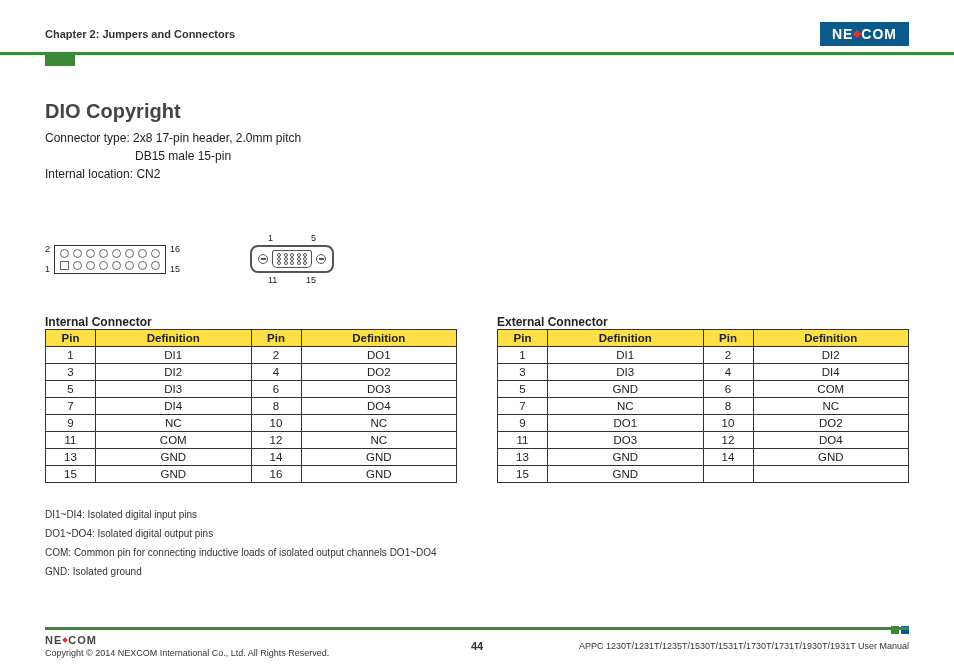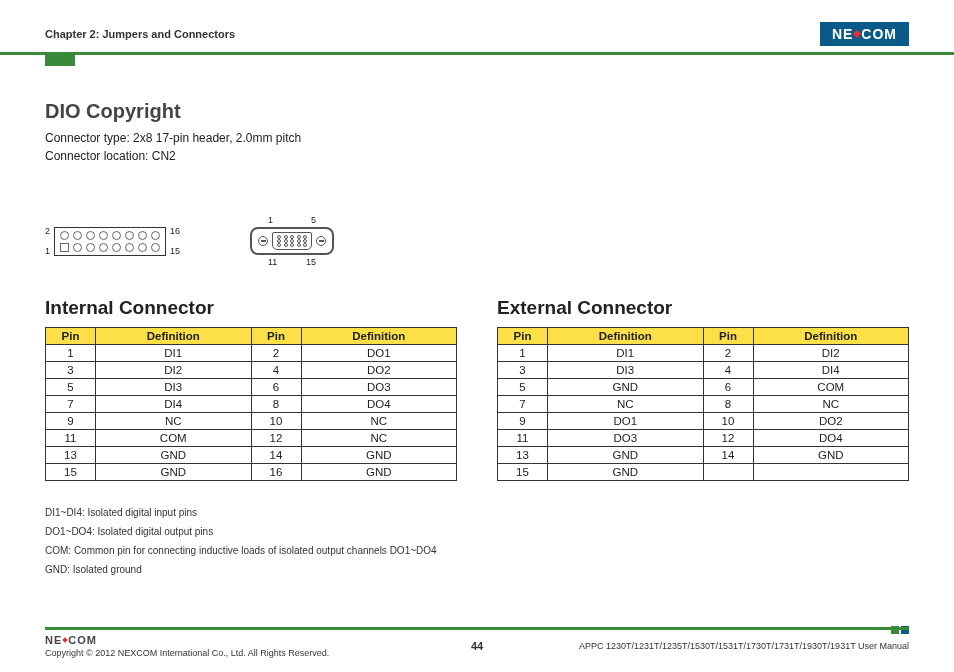--- a/index.html
+++ b/index.html
@@ -55,21 +55,21 @@
   .db15-bot { display:flex; justify-content:space-between; padding:0 18px; margin-top:2px;}
   .db15-body { border:2px solid #555; border-radius:8px; padding:3px 6px; display:flex; align-items:center; gap:4px; position:relative;}
   .screw { width:10px; height:10px; border:1.5px solid #555; border-radius:50%; display:inline-flex; align-items:center; justify-content:center; }
   .screw::before { content:''; width:5px; height:1.5px; background:#555; position:absolute;}
   .dshape { border:1.5px solid #555; padding:2px 4px 2px 4px; border-radius: 2px 2px 5px 5px; }
   .drow { display:flex; gap:2.5px; justify-content:center;}
   .dpin { width:4px; height:4px; background:#fff; border:1px solid #555; border-radius:50%;}
 
   .tables { display:flex; gap:40px; margin-top: 10px;}
   .tblcol { flex:1; }
-  .tblcol h3 { font-size:19px; font-weight:700; margin-bottom:8px; color:#222;}
+  .tblcol h3 { font-size:12px; font-weight:700; color:#222;}
   table { width:100%; border-collapse: collapse; font-size:11.5px; }
   th, td { border:1px solid #333; padding:2px 4px; text-align:center; font-weight:400;}
   th { font-weight:700; background:#fde047; }
   td.pin { width:50px; }
 
   .notes { margin-top: 22px; font-size:10px; line-height:1.9; color:#333;}
 
   .footer {
     position:absolute; left:45px; right:45px; bottom:14px;
     border-top:3px solid #3a8a3a; padding-top:4px;
@@ -97,21 +97,22 @@
     <span>COM</span>
   </span>
 </div>
 <div class="green-stripe"></div>
 <div class="green-block"></div>
 
 <div class="content">
   <h1>DIO Copyright</h1>
   <div class="meta">
     <div>Connector type: 2x8 17-pin header, 2.0mm pitch</div>
-    <div>Connector location: CN2</div>
+    <div class="indent">DB15 male 15-pin</div>
+    <div>Internal location: CN2</div>
   </div>
 
   <div class="diagrams">
 
     <div class="hdr-wrap">
       <div class="hdr-labels-l">
         <span>2</span>
         <span>1</span>
       </div>
       <div class="hdr-box">
@@ -323,17 +324,17 @@
     <span class="sq-b"></span>
 </div>
 
 <div class="footer">
   <div style="display:flex; flex-direction:column; gap:2px;">
     <span class="footer-logo">
       <span>NE</span>
       <span class="sep"></span>
       <span>COM</span>
     </span>
-    <span>Copyright © 2012 NEXCOM International Co., Ltd. All Rights Reserved.</span>
+    <span>Copyright © 2014 NEXCOM International Co., Ltd. All Rights Reserved.</span>
   </div>
   <div class="footer-center">44</div>
   <div>APPC 1230T/1231T/1235T/1530T/1531T/1730T/1731T/1930T/1931T User Manual</div>
 </div>
 
 </body></html>

